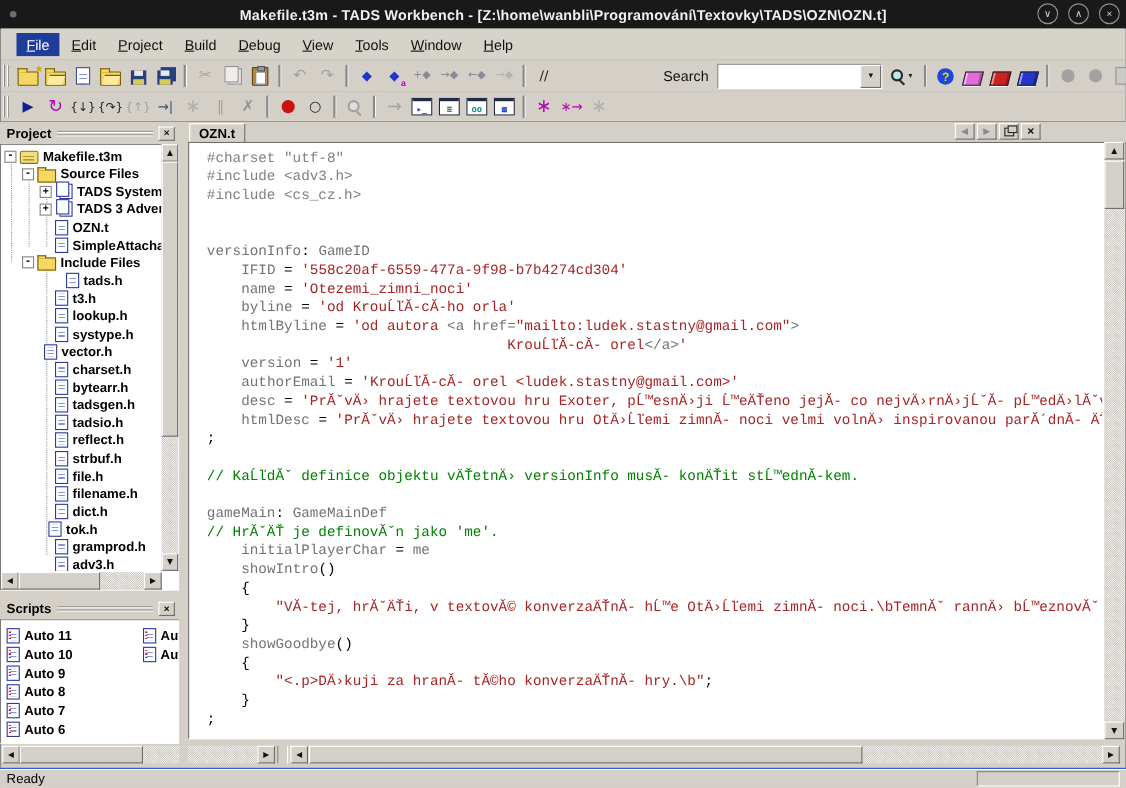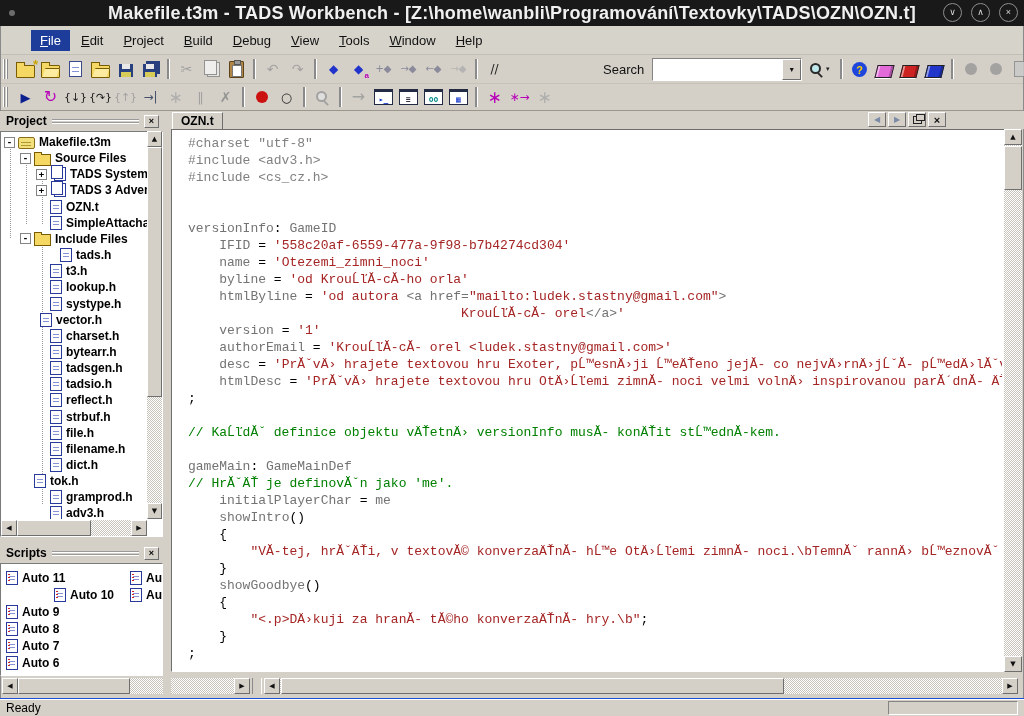--- a/index.html
+++ b/index.html
@@ -1,26 +1,26 @@
 <!DOCTYPE html>
 <html><head>
 <meta charset="utf-8">
 <style>
   html,body{margin:0;padding:0;background:#d4d0c8;width:1024px;height:716px;overflow:hidden;
     font-family:"Liberation Sans",sans-serif;-webkit-font-smoothing:antialiased;}
   .app{position:relative;width:1024px;height:716px;background:#d4d0c8;box-shadow:inset 1px 0 #8a8a8a,inset -1px 0 #8a8a8a;}
   
   .titlebar{position:absolute;left:0;top:0;width:1024px;height:26px;background:#191919;display:flex;align-items:center;}
   .win-dot{position:absolute;left:9px;top:10px;width:6px;height:6px;border-radius:50%;background:#6d6d6d;}
-  .title{position:absolute;left:0;right:0;text-align:center;color:#f0f0f0;font-weight:bold;font-size:18px;letter-spacing:.2px;}
+  .title{position:absolute;left:0;right:0;text-align:center;color:#f0f0f0;font-weight:bold;font-size:13px;letter-spacing:.2px;}
   .wbtns{position:absolute;right:6px;top:3px;display:flex;gap:9px;}
   .wbtn{width:19px;height:19px;border-radius:50%;border:1px solid #8e8e8e;background:#191919;color:#d8d8d8;
     font-size:9px;line-height:17px;text-align:center;padding:0;cursor:default;}
   
-  .menubar{position:absolute;left:1px;top:26px;width:1022px;height:29px;background:#d6d3cb;display:flex;align-items:center;padding-left:30px;box-sizing:border-box;border-bottom:1px solid #c2bfb7;}
+  .menubar{position:absolute;left:1px;top:26px;width:1022px;height:29px;background:#d6d3cb;display:flex;align-items:center;padding-left:14px;box-sizing:border-box;border-bottom:1px solid #c2bfb7;}
   .menu-item{font-size:13px;color:#111;padding:3px 9px;margin-right:2px;}
   .menu-item::first-letter{text-decoration:underline;}
   .menu-item.active{background:#1e3c9a;color:#fff;}
   
   .tb{position:absolute;left:1px;width:1022px;background:#d4d0c8;display:flex;align-items:center;box-sizing:border-box;}
   .tb1{top:55px;height:29px;border-bottom:1px solid #c6c2ba;}
   .tb2{top:84px;height:27px;border-bottom:1px solid #9a968e;}
   .tbrow{display:flex;align-items:center;}
   .tbgrip{width:5px;height:20px;margin:0 5px 0 2px;background:repeating-linear-gradient(90deg,#ffffff 0 1px,#8a8a8a 1px 2px,rgba(0,0,0,0) 2px 3px);}
   .tbsep{width:2px;height:20px;background:#8a8a8a;border-right:1px solid #fff;margin:0 4px;}
@@ -425,21 +425,21 @@
       <div class="trow" style="top: 308.85px; left: 35px;">
         <span class="exp none"></span>
         <span class="ti ti-page"></span>
         <span class="tlabel">filename.h</span>
       </div>
       <div class="trow" style="top: 325px; left: 35px;">
         <span class="exp none"></span>
         <span class="ti ti-page"></span>
         <span class="tlabel">dict.h</span>
       </div>
-      <div class="trow" style="top: 341.15px; left: 19px;">
+      <div class="trow" style="top: 341.15px; left: 29px;">
         <span class="exp none"></span>
         <span class="ti ti-page"></span>
         <span class="tlabel">tok.h</span>
       </div>
       <div class="trow" style="top: 357.3px; left: 35px;">
         <span class="exp none"></span>
         <span class="ti ti-page"></span>
         <span class="tlabel">gramprod.h</span>
       </div>
       <div class="trow" style="top: 373.45px; left: 35px;">
@@ -467,21 +467,21 @@
     <span class="ptitle">Scripts</span>
     <span class="hgrip"></span>
     <button class="pclose"></button>
   </div>
   <div class="pwhite" style="left:0;top:563px;width:163px;height:113px"></div>
   <div class="slist">
       <div class="srow" style="top: 6px; left: 5px;">
         <span class="ti ti-script"></span>
         <span class="tlabel">Auto 11</span>
       </div>
-      <div class="srow" style="top: 23px; left: 5px; margin-left: 48px;">
+      <div class="srow" style="top: 23px; left: 5px;">
         <span class="ti ti-script"></span>
         <span class="tlabel">Auto 10</span>
       </div>
       <div class="srow" style="top: 40px; left: 5px;">
         <span class="ti ti-script"></span>
         <span class="tlabel">Auto 9</span>
       </div>
       <div class="srow" style="top: 57px; left: 5px;">
         <span class="ti ti-script"></span>
         <span class="tlabel">Auto 8</span>

